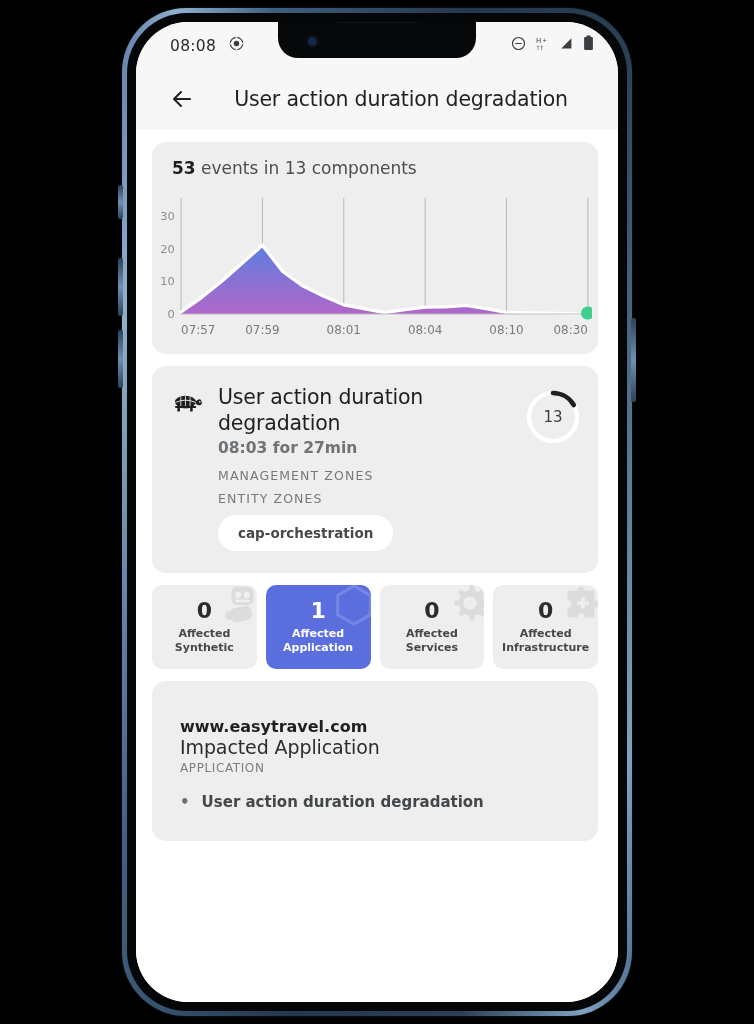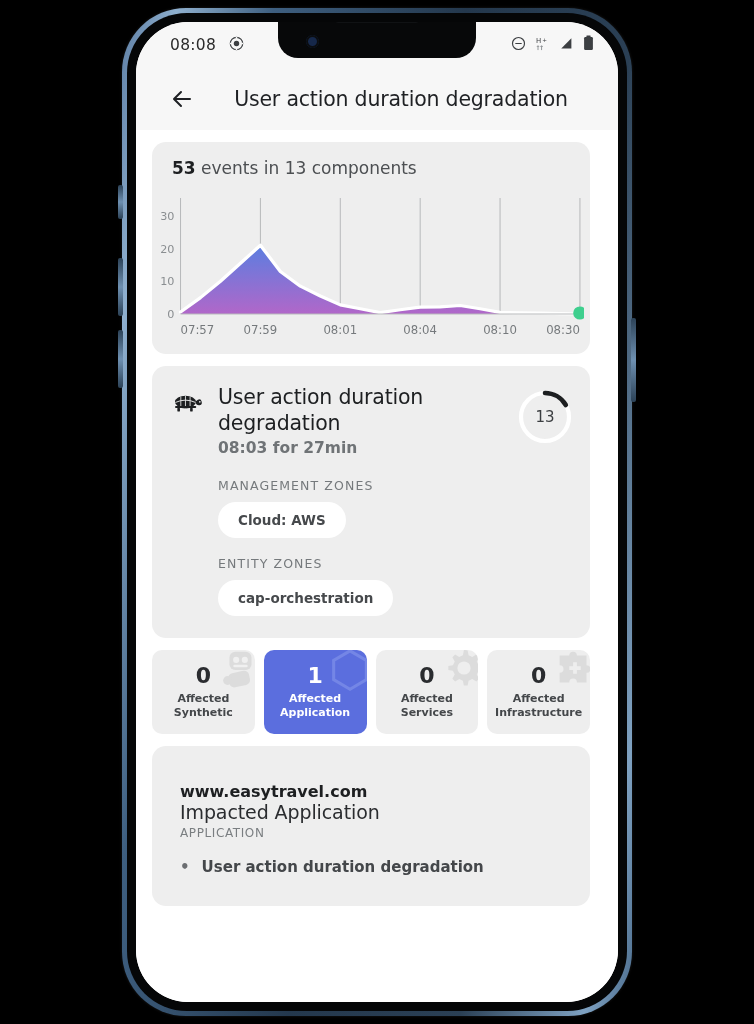--- a/index.html
+++ b/index.html
@@ -60,21 +60,21 @@
   }
 
   
   #status-bar {
     position: relative; z-index: 30;
     height: 46px;
     background: #f7f7f7;
     display: flex; align-items: center;
     padding: 0 24px 0 34px;
   }
-  #status-left { display: flex; align-items: center; gap: 13px; }
+  #status-left { display: flex; align-items: flex-end; gap: 13px; }
   #status-time { font-size: 15.5px; color: #2b2b2b; letter-spacing: .3px; }
   #status-right { margin-left: auto; display: flex; align-items: center; gap: 9px; }
 
   
   #app-bar {
     position: relative; z-index: 20;
     height: 62px;
     background: #f7f7f7;
     display: flex; align-items: center;
     padding: 0 14px 0 26px;
@@ -84,21 +84,21 @@
     flex: 1; text-align: center;
     font-size: 20.5px; color: #1f2124; font-weight: 400;
     white-space: nowrap; letter-spacing: -0.2px;
     padding-right: 4px;
   }
 
   
   #content {
     position: absolute; left: 0; right: 0; top: 108px; bottom: 0;
     background: #ffffff;
-    padding: 12px 12px 0 0;
+    padding: 12px 4px 0 0;
     overflow: hidden;
   }
   .card {
     background: #eeeeee;
     border-radius: 14px;
     margin: 0 16px 12px 16px;
   }
 
   
   #chart-card { padding: 16px 0 10px 0; }
@@ -114,21 +114,21 @@
   #problem-text { flex: 1; padding-left: 8px; padding-right: 4px; }
   #problem-title { font-size: 20.5px; line-height: 26px; color: #1d1f21; font-weight: 400; letter-spacing: -0.2px; }
   #problem-time, #problem-id { font-size: 15.5px; line-height: 24px; color: #6f7376; font-weight: bold; }
   #progress-ring { flex: none; width: 58px; height: 58px; position: relative; margin-top: 4px; }
   #progress-value {
     position: absolute; inset: 0; display: flex; align-items: center; justify-content: center;
     font-size: 15px; color: #3b3e41;
   }
   .section-label {
     font-size: 12.5px; color: #75797c; letter-spacing: 1.1px;
-    padding: 0 0 0 66px; margin-top: 18px;
+    padding: 0 0 0 66px; margin-top: 8px;
   }
   .chip-row { display: flex; gap: 10px; padding-left: 66px; margin-top: 9px; flex-wrap: nowrap; }
   .chip {
     background: #ffffff; border-radius: 20px;
     padding: 10px 20px;
     font-size: 13.5px; font-weight: 700; color: #46494c;
     white-space: nowrap; flex: none;
   }
 
   
@@ -281,23 +281,20 @@
             <div id="progress-ring">
               <svg width="58" height="58" viewBox="0 0 58 58">
                 <circle cx="29" cy="29" r="24" fill="none" stroke="#ffffff" stroke-width="4.2"></circle>
                 <path d="M29 5 A24 24 0 0 1 49.8 17" fill="none" stroke="#1d1f21" stroke-width="4.6" stroke-linecap="round"></path>
               </svg>
               <div id="progress-value">13</div>
             </div>
           </div>
 
           <div class="section-label">MANAGEMENT ZONES</div>
-          <div class="chip-row" id="mz-row">
-              <div class="chip">Cloud: AWS</div>
-            </div>
 
           <div class="section-label">ENTITY ZONES</div>
           <div class="chip-row" id="tag-row">
               <div class="chip">cap-orchestration</div>
             </div>
         </div>
 
         <div id="stat-row">
             <div class="stat-tile">
               <div class="stat-bg-icon"><svg width="46" height="46" viewBox="0 0 48 48">

